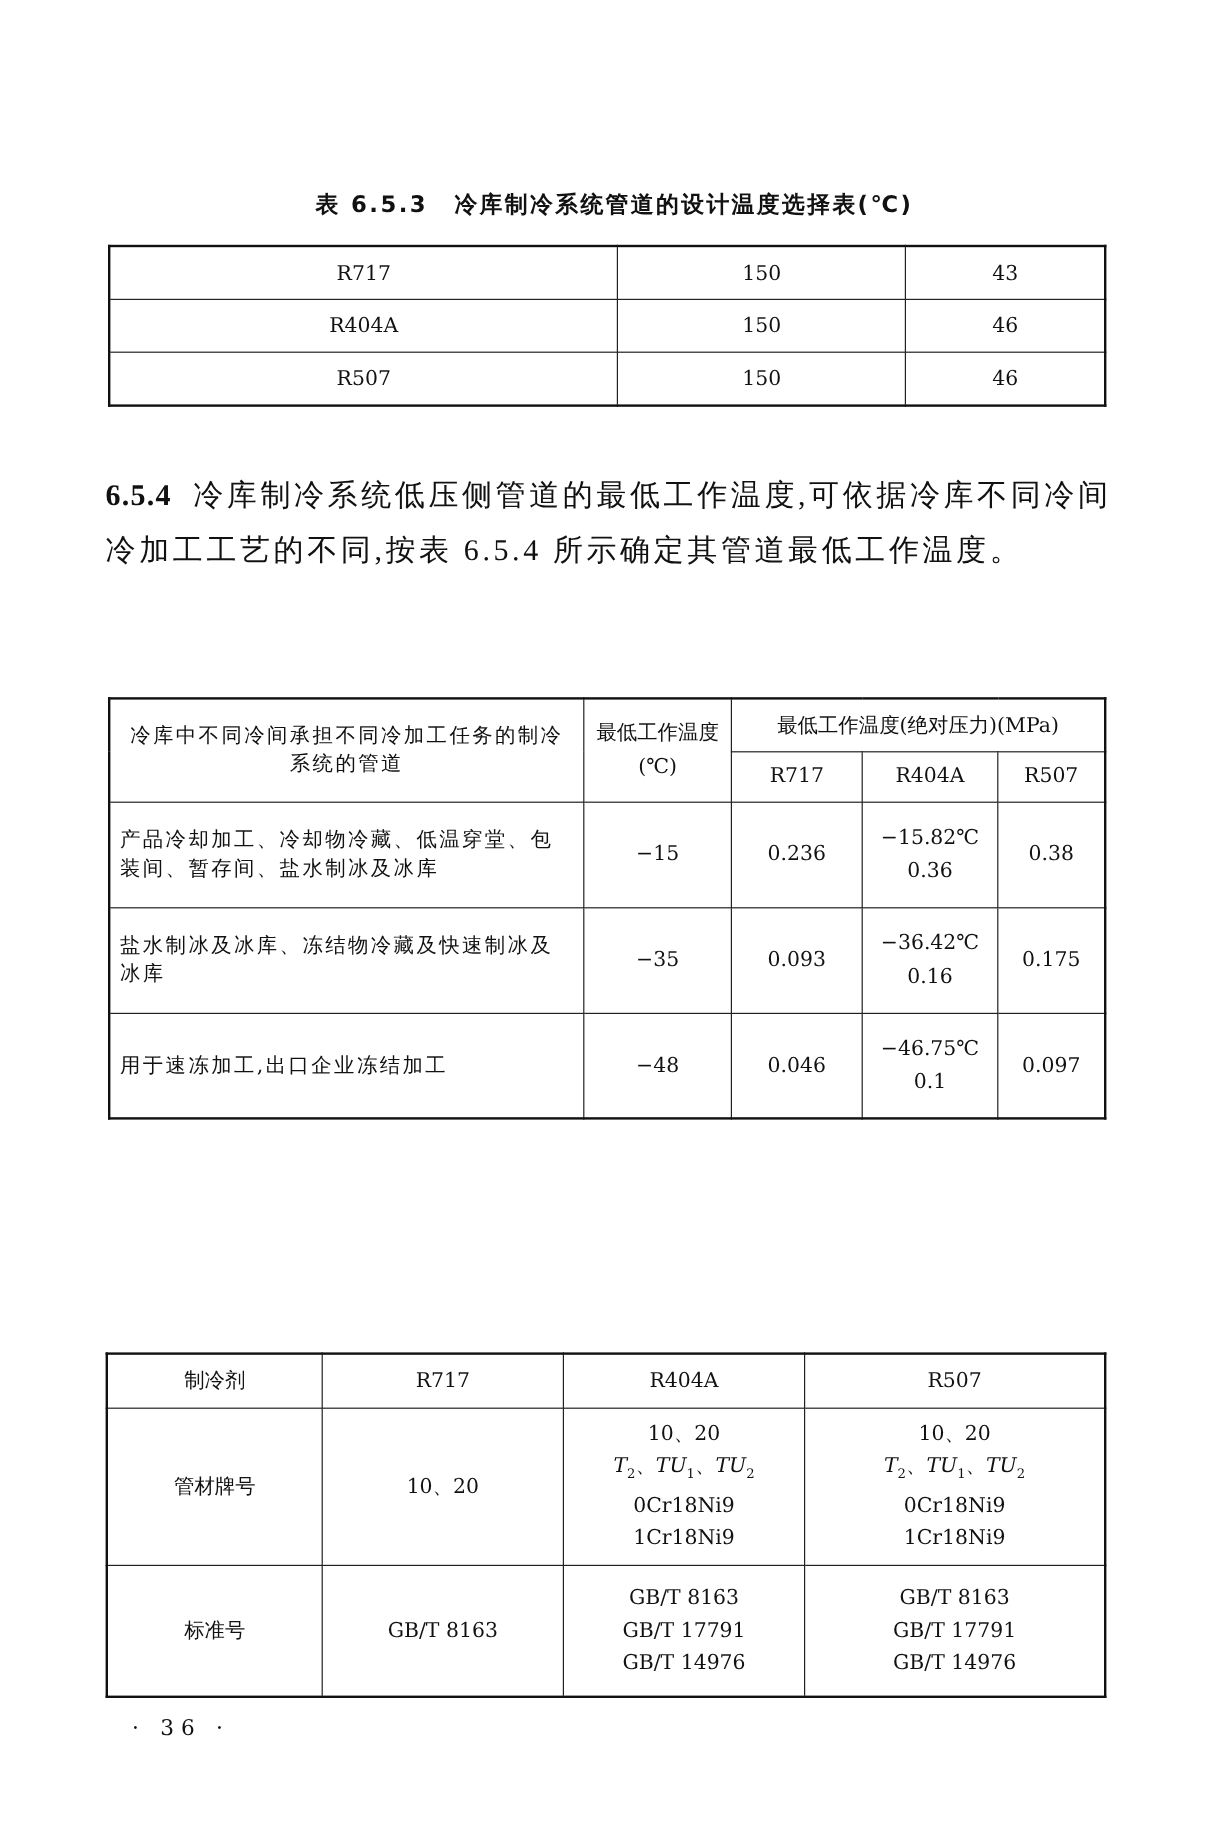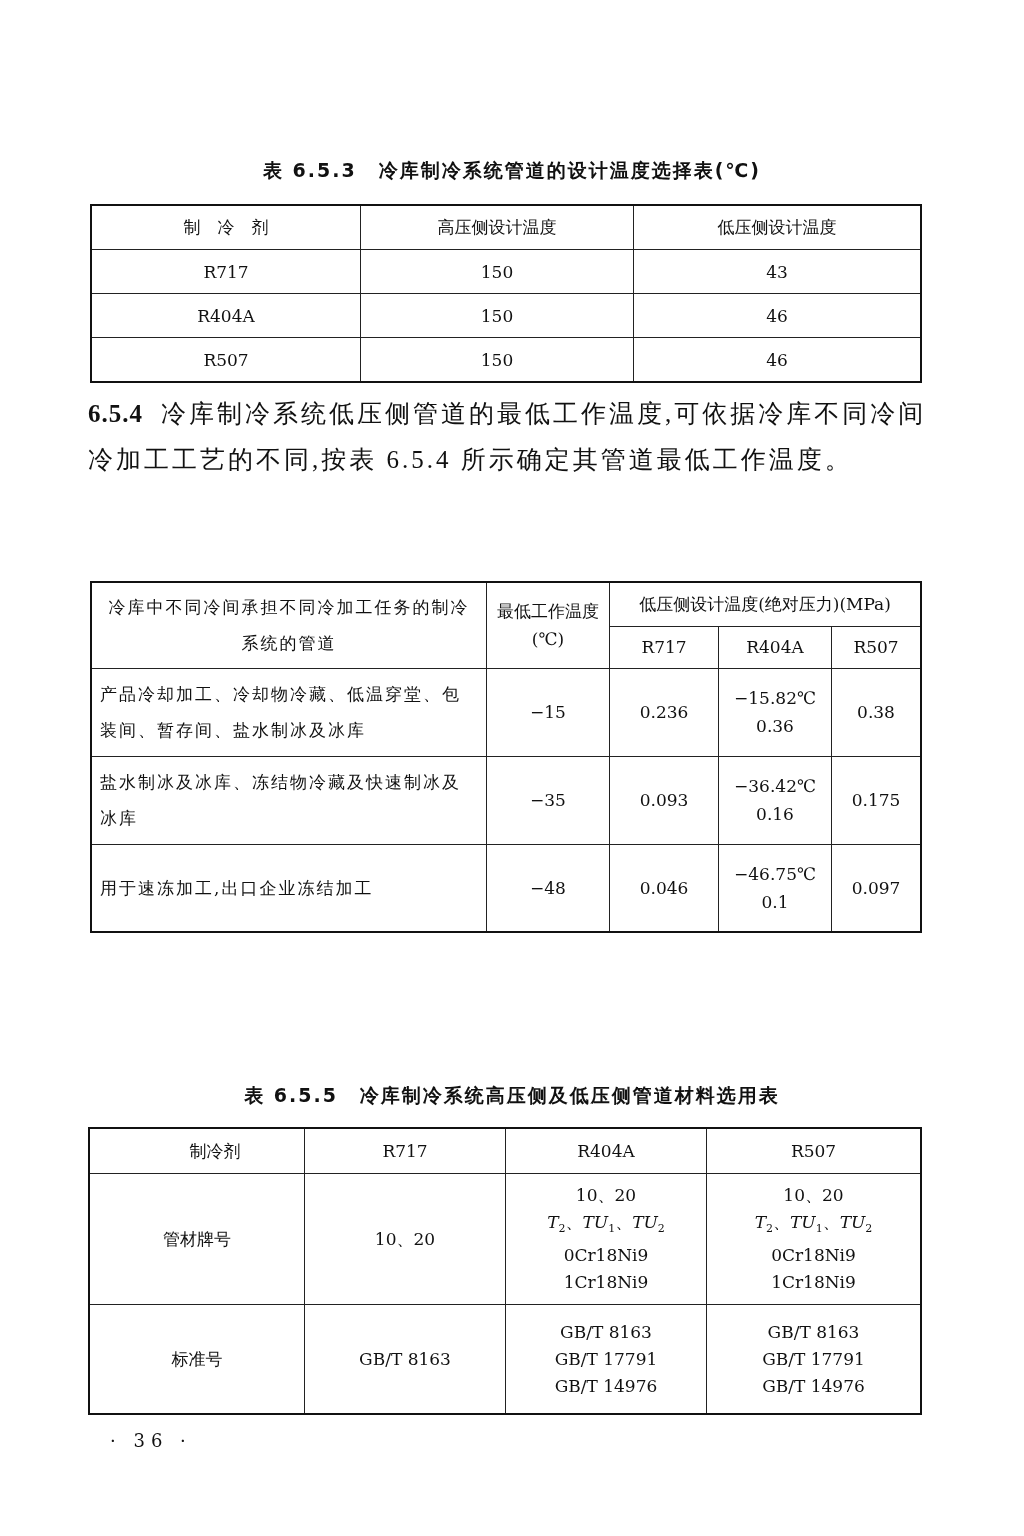--- a/index.html
+++ b/index.html
@@ -23,55 +23,50 @@
   #t1 .c1 { width: 268px; } #t1 .c2 { width: 272px; }
 
   .para { position: absolute; left: 88px; width: 840px; font-size: 25px; line-height: 46px;
           letter-spacing: 3px; font-family: Liberation Serif, serif; }
   .para .secno { font-weight: bold; margin-right: 18px; letter-spacing: 1px; }
 
   
   #t2 { left: 90px; top: 571px; width: 832px; font-size: 17px; }
   #t2 .h1 { height: 44px; }
   #t2 .h2 { height: 42px; }
-  #t2 .desc { width: 378px; text-align: left; padding: 0 8px; line-height: 36px; letter-spacing: 2px; }
+  #t2 .desc { width: 378px; text-align: left; padding: 0 8px; line-height: 24px; letter-spacing: 2px; }
   #t2 .desc.center { text-align: center; }
   #t2 .mt { width: 122px; line-height: 28px; }
   #t2 .r1 { height: 88px; }
   #t2 td.p { width: 108px; }
   #t2 td.pw { width: 112px; line-height: 28px; }
 
   
   #t3 { left: 88px; top: 1117px; width: 834px; font-size: 17px; }
   #t3 .hr td { height: 44px; }
   #t3 td { line-height: 27px; }
-  #t3 .cA { width: 178px; padding-left: 36px; } #t3 .cB { width: 200px; } #t3 .cC { width: 200px; }
+  #t3 .cA { width: 178px; } #t3 .cB { width: 200px; } #t3 .cC { width: 200px; }
   #t3 .mat td { height: 130px; }
   #t3 .std td { height: 108px; }
   .it { font-style: italic; }
   sub { font-size: 11px; }
 
   .pageno { position: absolute; left: 110px; top: 1420px; font-size: 18px; letter-spacing: 6px; }
 </style>
 </head>
 <body>
 
 <div class="page">
 
   <div class="caption" style="top:148px;">
     <span class="num">表 6.5.3</span><span>冷库制冷系统管道的设计温度选择表(℃)</span>
   </div>
 
   <table class="t" id="t1">
     <tbody>
-        <tr>
-      <td class="c1">制　冷　剂</td>
-      <td class="c2">高压侧设计温度</td>
-      <td>低压侧设计温度</td>
-    </tr>
     <tr>
       <td>R717</td>
       <td>150</td>
       <td>43</td>
     </tr>
     <tr>
       <td>R404A</td>
       <td>150</td>
       <td>46</td>
     </tr>
@@ -86,21 +81,21 @@
   <div class="para" style="top:381px;">
     <span class="secno">6.5.4</span><span>冷库制冷系统低压侧管道的最低工作温度,可依据冷库不同冷间冷加工工艺的不同,按表 6.5.4 所示确定其管道最低工作温度。</span>
   </div>
 
 
   <table class="t" id="t2">
     <tbody>
         <tr class="h1">
       <td class="desc center" rowspan="2">冷库中不同冷间承担不同冷加工任务的制冷系统的管道</td>
       <td class="mt" rowspan="2">最低工作温度(℃)</td>
-      <td colspan="3">低压侧设计温度(绝对压力)(MPa)</td>
+      <td colspan="3">最低工作温度(绝对压力)(MPa)</td>
     </tr>
     <tr class="h2">
       <td class="p">R717</td>
       <td class="pw">R404A</td>
       <td>R507</td>
     </tr>
     <tr class="r1">
       <td class="desc">产品冷却加工、冷却物冷藏、低温穿堂、包装间、暂存间、盐水制冰及冰库</td>
       <td>−15</td>
       <td>0.236</td>
@@ -127,23 +122,20 @@
       <td class="pw">
         <div>−46.75℃</div>
         <div>0.1</div>
       </td>
       <td>0.097</td>
     </tr>
   </tbody>
     </table>
 
 
-  <div class="caption" style="top:1073px;">
-    <span class="num">表 6.5.5</span><span>冷库制冷系统高压侧及低压侧管道材料选用表</span>
-  </div>
 
   <table class="t" id="t3">
     <tbody>
         <tr class="hr">
       <td class="cA">制冷剂</td>
       <td class="cB">R717</td>
       <td class="cC">R404A</td>
       <td>R507</td>
     </tr>
     <tr class="mat">

